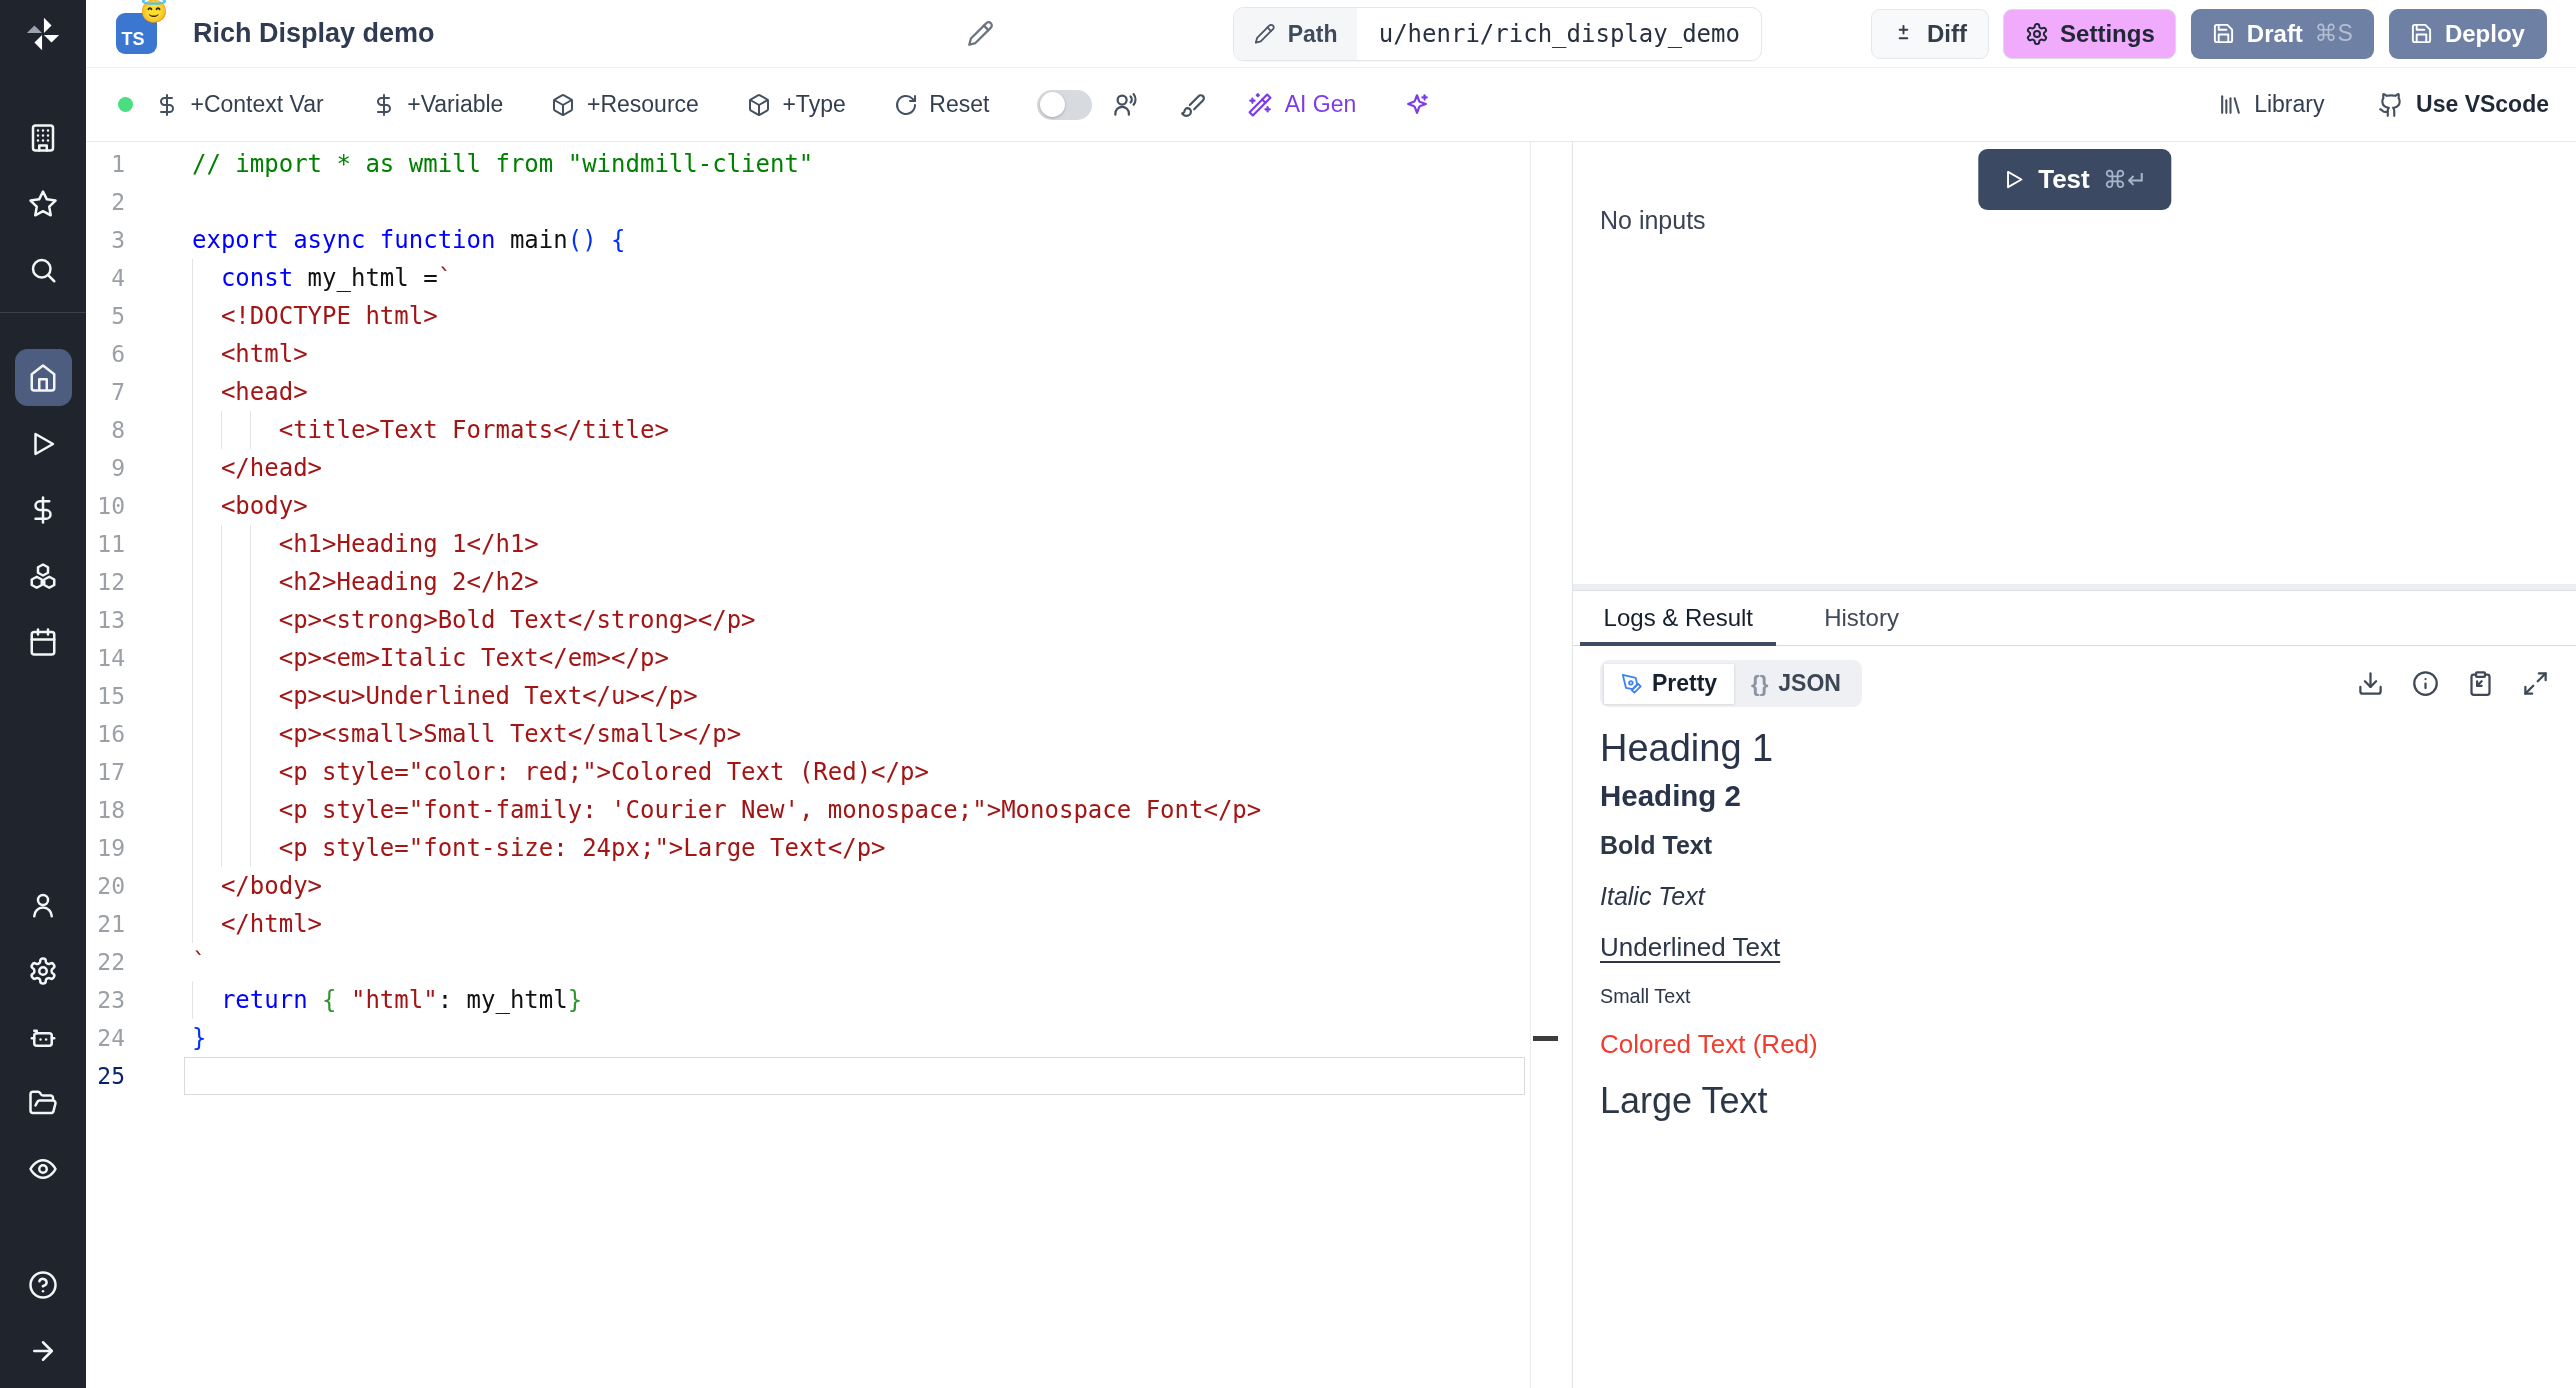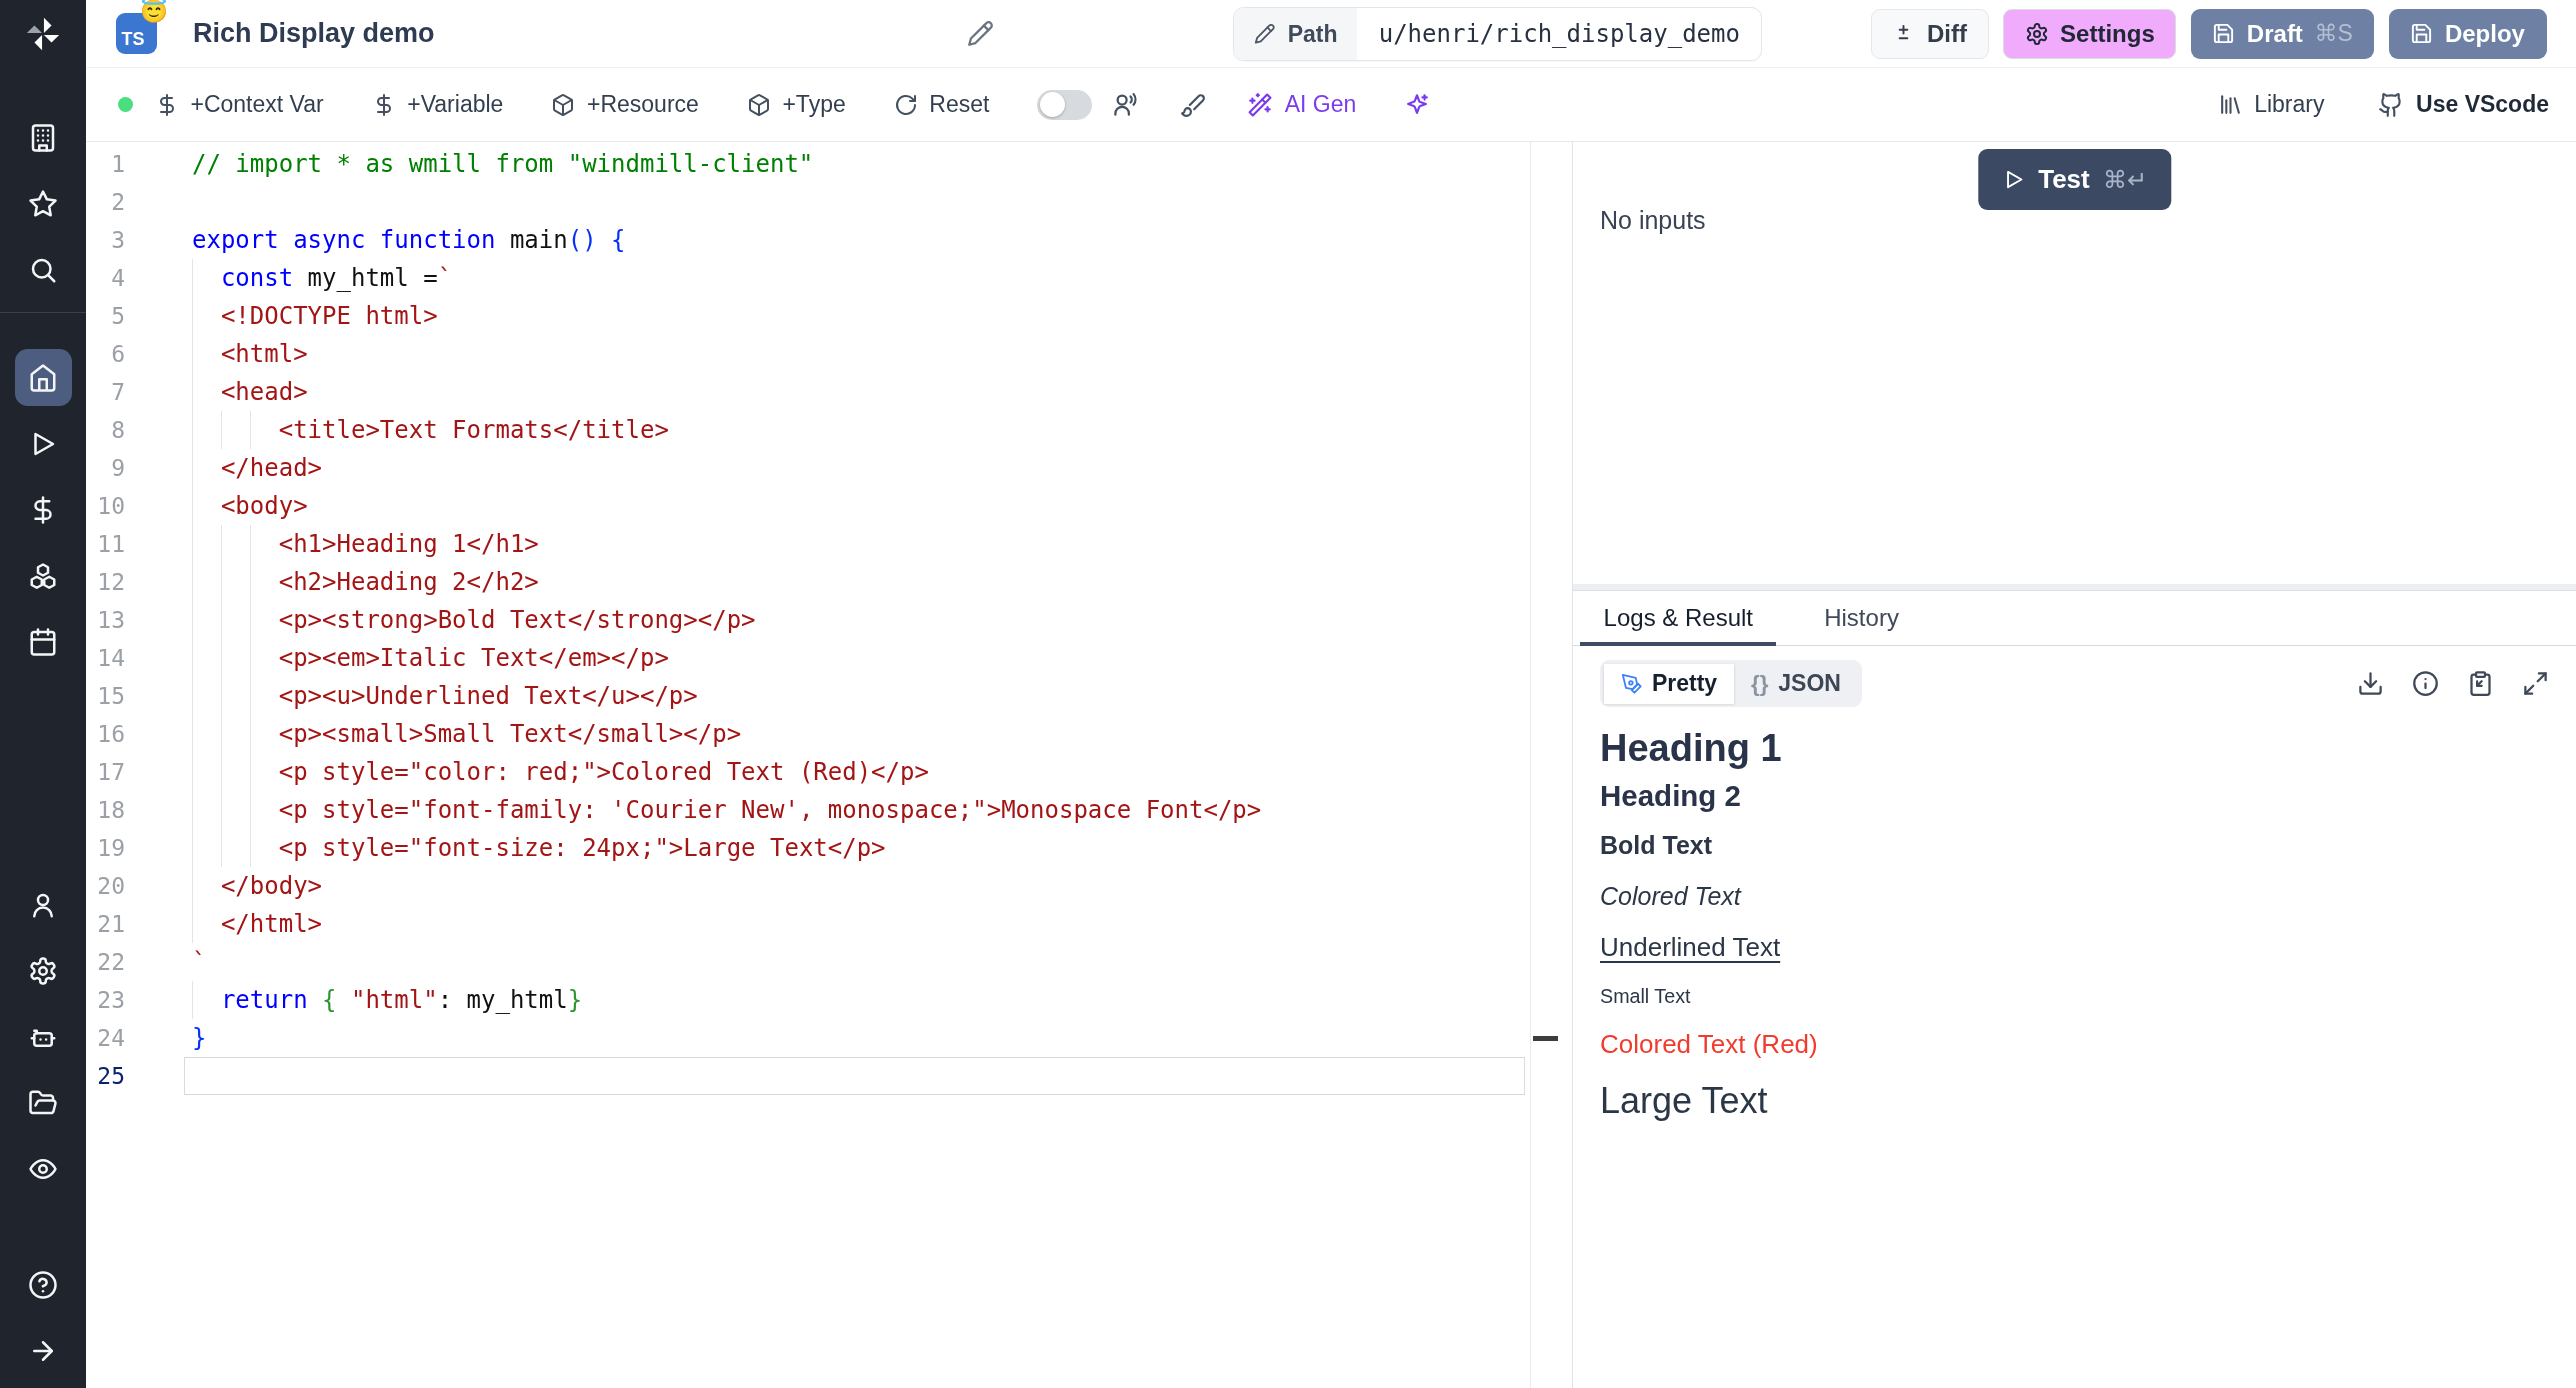--- a/index.html
+++ b/index.html
@@ -92,21 +92,21 @@
   .seg{display:flex;background:#eef0f3;border-radius:9px;padding:3.6px;align-items:center}
   .seg-item{display:flex;align-items:center;gap:9.8px;padding:6.3px 17px;font-size:23px;font-weight:700;color:#3c4655;border-radius:0;cursor:pointer}
   .seg-item.active{background:#fff;box-shadow:0 0.9px 2.7px rgba(0,0,0,.18);color:#16202e}
   .pen{color:var(--blue)}
   .json-glyph{color:#8a93a1;font-weight:700;font-size:22.4px}
   .result-icons{margin-left:auto;display:flex;gap:28px;color:#3e4856}
   .result-icons .ric{cursor:pointer}
 
   
   .output{padding:9px 27px;color:#2b3647;overflow:hidden}
-  .o-h1{font-size:38px;font-weight:700;color:#29334a;margin:3.6px 0 9px}
+  .o-h1{font-size:38px;font-weight:400;color:#29334a;margin:3.6px 0 9px}
   .o-h2{font-size:29.5px;font-weight:700;color:#29334a;margin:0 0 18px}
   .o-b{font-size:25px;font-weight:700;margin:0 0 21.5px}
   .o-i{font-size:25px;font-style:italic;margin:0 0 21.5px}
   .o-u{font-size:26px;text-decoration:underline;text-underline-offset:4.5px;margin:0 0 21.5px}
   .o-s{font-size:19.7px;margin:0 0 21.5px}
   .o-r{font-size:26px;color:var(--red);margin:0 0 19.7px}
   .o-m{font-family:"DejaVu Sans Mono",monospace;font-size:24px;margin:0 0 16px}
   .o-l{font-size:36px;margin:0}
 </style>
 </head>
@@ -587,21 +587,21 @@
                     <path d="M21 3l-7 7"></path>
                     <path d="M3 21l7-7"></path>
                   </svg>
                 </span>
               </div>
           </div>
           <div class="output" id="output">
               <div class="o-h1">Heading 1</div>
               <div class="o-h2">Heading 2</div>
               <div class="o-b">Bold Text</div>
-              <div class="o-i">Colored Text</div>
+              <div class="o-i">Italic Text</div>
               <div class="o-u">Underlined Text</div>
               <div class="o-s">Small Text</div>
               <div class="o-r">Colored Text (Red)</div>
               <div class="o-l">Large Text</div>
             </div>
         </section>
       </div>
 
     </div>
   </div>

